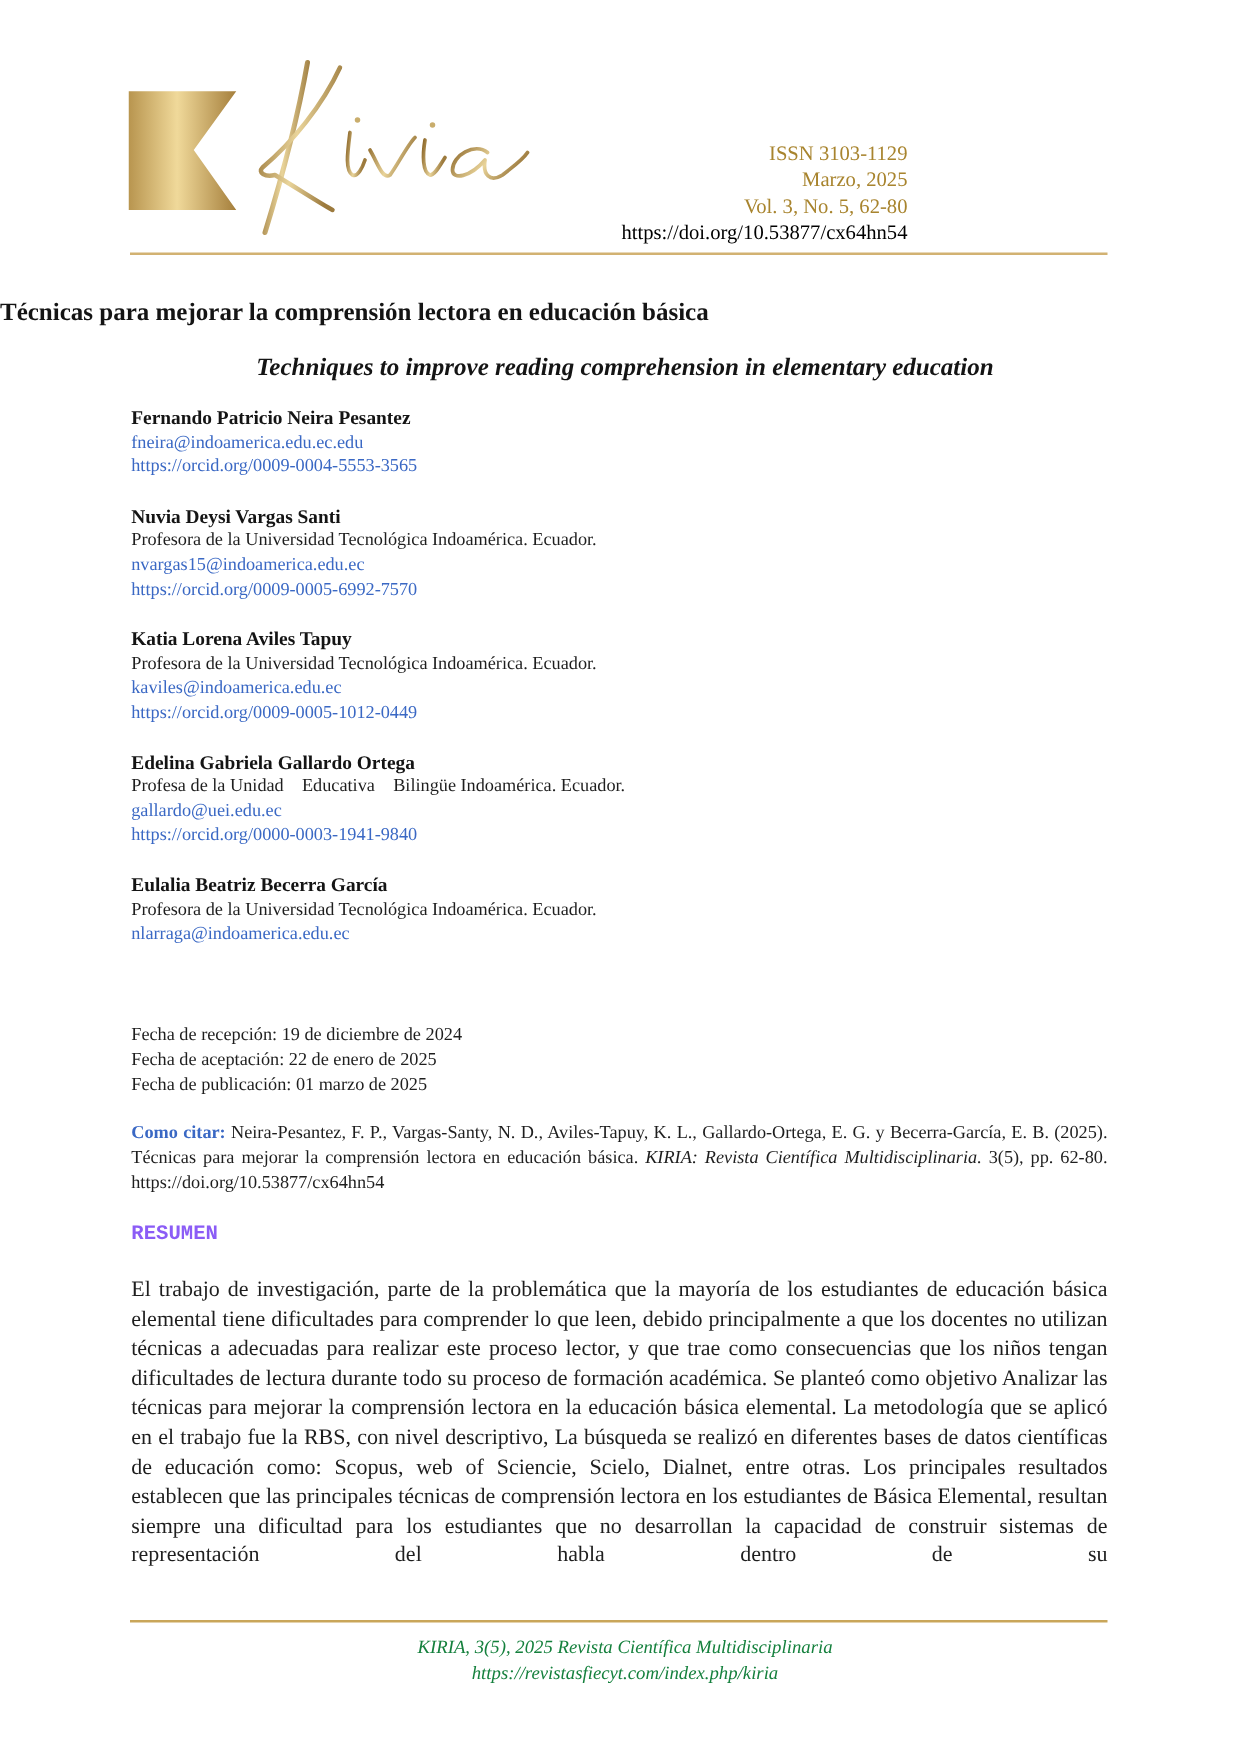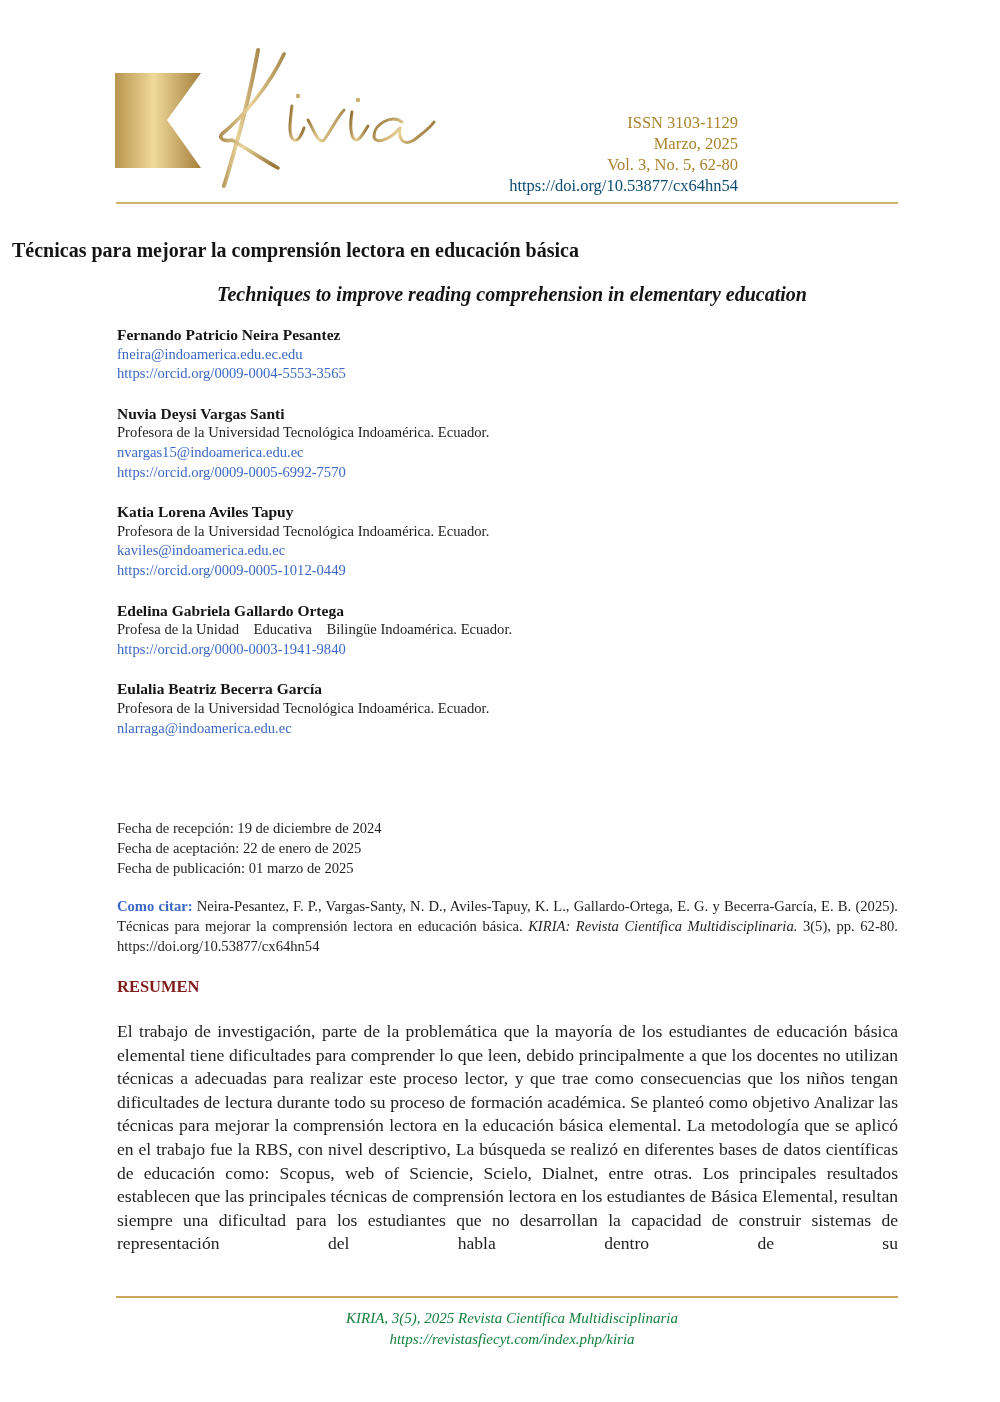--- a/index.html
+++ b/index.html
@@ -1,30 +1,30 @@
 <!DOCTYPE html>
 <html><head>
   <meta charset="utf-8">
   <style>
     html, body { margin: 0; padding: 0; background: #ffffff; }
     body {
       width: 1000px; height: 1402px; position: relative; overflow: hidden;
       font-family: "DejaVu Serif", "Liberation Serif", serif;
       color: #1a1a1a;
     }
-    .page { position: absolute; left: 12px; top: 0; width: 840px; height: 1402px; }
+    .page { position: absolute; left: 0; top: 0; width: 840px; height: 1402px; }
 
     
     .logo { position: absolute; left: 100px; top: 44px; width: 330px; height: 150px; }
     .meta {
       position: absolute; right: 114px; top: 112px; text-align: right;
       font-family: "Liberation Serif", serif; font-size: 16.5px; line-height: 21px;
       color: #a8842e;
     }
-    .meta .doi { color: #0c4a6e; }
+    .meta .doi { color: #000000; }
     .rule { position: absolute; left: 104px; width: 782px; height: 2px; background: #d2b272; }
     .rule.top { top: 202px; }
     .rule.bottom { top: 1296px; height: 1.5px; background: #c9a65a; }
 
     
     .title {
       position: absolute; left: 0; width: 1000px; top: 239px; text-align: left;
       font-family: "Liberation Serif", serif; font-weight: bold; font-size: 20px;
       color: #141414;
     }
@@ -48,21 +48,21 @@
     .cite {
       position: absolute; left: 105px; top: 897px; width: 781px;
       font-family: "Liberation Serif", serif; font-size: 14.6px; line-height: 19.8px; color: #1e1e1e;
       text-align: justify;
     }
     .cite .cite-label { color: #3a68c4; font-weight: bold; }
     .cite i { font-style: italic; }
 
     .resumen-h {
       position: absolute; left: 105px; top: 977px;
-      font-family: Liberation Serif, serif; font-weight: bold; font-size: 16.5px; color: #7f1d1d;
+      font-family: Liberation Mono, monospace; font-weight: bold; font-size: 16.5px; color: #8b5cf6;
     }
     .abstract {
       position: absolute; left: 105px; top: 1020px; width: 781px;
       font-family: "Liberation Serif", serif; font-size: 17.6px; line-height: 23.6px; color: #1e1e1e;
       text-align: justify; text-align-last: justify;
     }
 
     .footer {
       position: absolute; left: 0; width: 1000px; top: 1308px; text-align: center;
       font-family: "Liberation Serif", serif; font-style: italic; font-size: 15px; line-height: 21px;
@@ -126,20 +126,21 @@
     </div>
     <div class="author">
       <div class="name">Katia Lorena Aviles Tapuy</div>
       <div class="aff">Profesora de la Universidad Tecnológica Indoamérica. Ecuador.</div>
       <div class="email">kaviles@indoamerica.edu.ec</div>
       <div class="orcid">https://orcid.org/0009-0005-1012-0449</div>
     </div>
     <div class="author">
       <div class="name">Edelina Gabriela Gallardo Ortega</div>
       <div class="aff">Profesa de la Unidad    Educativa    Bilingüe Indoamérica. Ecuador.</div>
+      <div class="email">gallardo@uei.edu.ec</div>
       <div class="orcid">https://orcid.org/0000-0003-1941-9840</div>
     </div>
     <div class="author">
       <div class="name">Eulalia Beatriz Becerra García</div>
       <div class="aff">Profesora de la Universidad Tecnológica Indoamérica. Ecuador.</div>
       <div class="email">nlarraga@indoamerica.edu.ec</div>
     </div>
   </div>
 
   <div class="dates">

